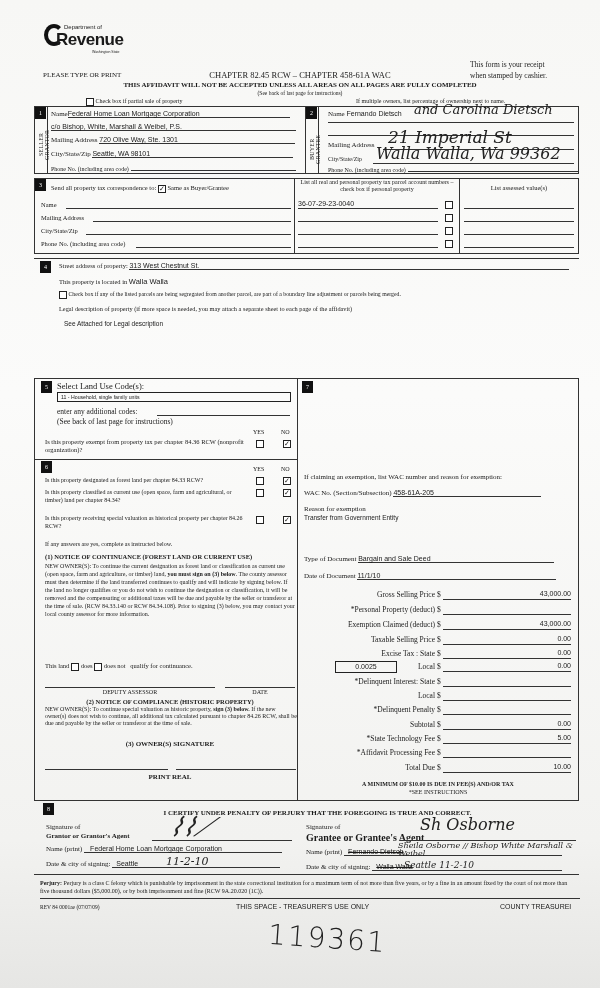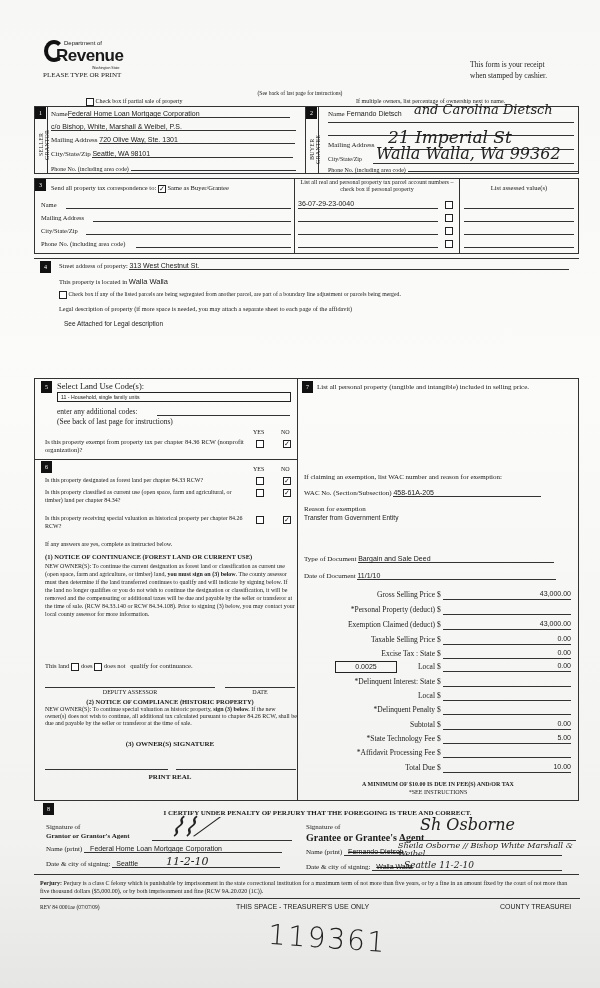--- a/index.html
+++ b/index.html
@@ -20,29 +20,31 @@
   .tax-row .tl { position: absolute; right: 165px; width: 140px; text-align: right; }
   .tax-row .ts { position: absolute; left: 137px; }
   .tax-row .tv { position: absolute; left: 143px; width: 128px; border-bottom: 1px solid #333; text-align: right; font-family: "Liberation Sans", sans-serif; font-size: 7px; height: 10px; }
   .vert { position: absolute; writing-mode: vertical-rl; transform: rotate(180deg); font-size: 6px; text-align: center; letter-spacing: 0.2px; }
 </style>
 </head>
 <body>
 
 <div class="page">
 
-  <div class="abs" style="left:40px;top:38px;width:82px;height:38px;">
+  <div class="abs" style="left:40px;top:22px;width:82px;height:38px;">
     <div class="abs sans" style="left:4px;top:2px;width:20px;height:22px;border:4px solid #111;border-right-color:transparent;border-radius:50%;"></div>
     <div class="abs sans" style="left:24px;top:2px;font-size:6px;">Department of</div>
     <div class="abs sans" style="left:16px;top:8px;font-size:17px;font-weight:bold;letter-spacing:-0.5px;">Revenue</div>
     <div class="abs sans" style="left:52px;top:28px;font-size:3.5px;">Washington State</div>
   </div>
   <div class="abs" style="left:43px;top:71px;font-size:7px;">PLEASE TYPE OR PRINT</div>
+  <div class="abs" style="left:0;width:600px;text-align:center;top:70px;font-size:8.5px;">CHAPTER 82.45 RCW – CHAPTER 458-61A WAC</div>
   <div class="abs" style="left:470px;top:60px;font-size:7.5px;">This form is your receipt</div>
   <div class="abs" style="left:470px;top:71px;font-size:7.5px;">when stamped by cashier.</div>
+  <div class="abs" style="left:0;width:600px;text-align:center;top:81px;font-size:7px;font-weight:bold;">THIS AFFIDAVIT WILL NOT BE ACCEPTED UNLESS ALL AREAS ON ALL PAGES ARE FULLY COMPLETED</div>
   <div class="abs" style="left:0;width:600px;text-align:center;top:90px;font-size:5.5px;">(See back of last page for instructions)</div>
   <div class="row" style="left:86px;top:98px;font-size:6px;">
     <span class="cb"></span>
     <span>Check box if partial sale of property</span>
   </div>
   <div class="abs" style="left:356px;top:98px;font-size:6px;">If multiple owners, list percentage of ownership next to name.</div>
 
   <div class="abs" style="left:34px;top:106px;width:545px;height:68px;border:1px solid #333;"></div>
   <div class="vl" style="left:305px;top:106px;height:68px;"></div>
 
@@ -209,21 +211,20 @@
   <div class="abs" style="left:45px;width:250px;text-align:center;top:698px;font-size:6.5px;font-weight:bold;">(2) NOTICE OF COMPLIANCE (HISTORIC PROPERTY)</div>
   <div class="abs" style="left:45px;top:706px;width:252px;font-size:6px;line-height:7px;">
     <span>NEW OWNER(S): To continue special valuation as historic property,</span> <b>sign (3) below.</b> <span>If the new owner(s) does not wish to continue, all additional tax calculated pursuant to chapter 84.26 RCW, shall be due and payable by the seller or transferor at the time of sale.</span>
   </div>
   <div class="abs" style="left:45px;width:250px;text-align:center;top:740px;font-size:7px;font-weight:bold;">(3) OWNER(S) SIGNATURE</div>
   <div class="hl" style="left:45px;top:769px;width:123px;"></div>
   <div class="hl" style="left:176px;top:769px;width:120px;"></div>
   <div class="abs" style="left:45px;width:250px;text-align:center;top:773px;font-size:7px;font-weight:bold;">PRINT REAL</div>
 
   <div class="num" style="left:302px;top:381px;">7</div>
-  <div class="abs" style="left:317px;top:381px;width:260px;font-size:7px;line-height:12px;">List all  personal property (tangible and intangible) included in selling price.</div>
   <div class="abs" style="left:304px;top:473px;font-size:7px;">If claiming an exemption, list WAC number and reason for exemption:</div>
   <div class="row" style="left:304px;top:489px;font-size:7px;">
     <span>WAC No. (Section/Subsection)</span>
     <span class="val line" style="display:inline-block;width:148px;">458-61A-205</span>
   </div>
   <div class="abs" style="left:304px;top:505px;font-size:7px;">Reason for exemption</div>
   <div class="abs val" style="left:304px;top:514px;font-size:6.5px;">Transfer from Government Entity</div>
   <div class="row" style="left:304px;top:555px;font-size:7px;">
     <span>Type of Document</span>
     <span class="val line" style="display:inline-block;width:196px;">Bargain and Sale Deed</span>

